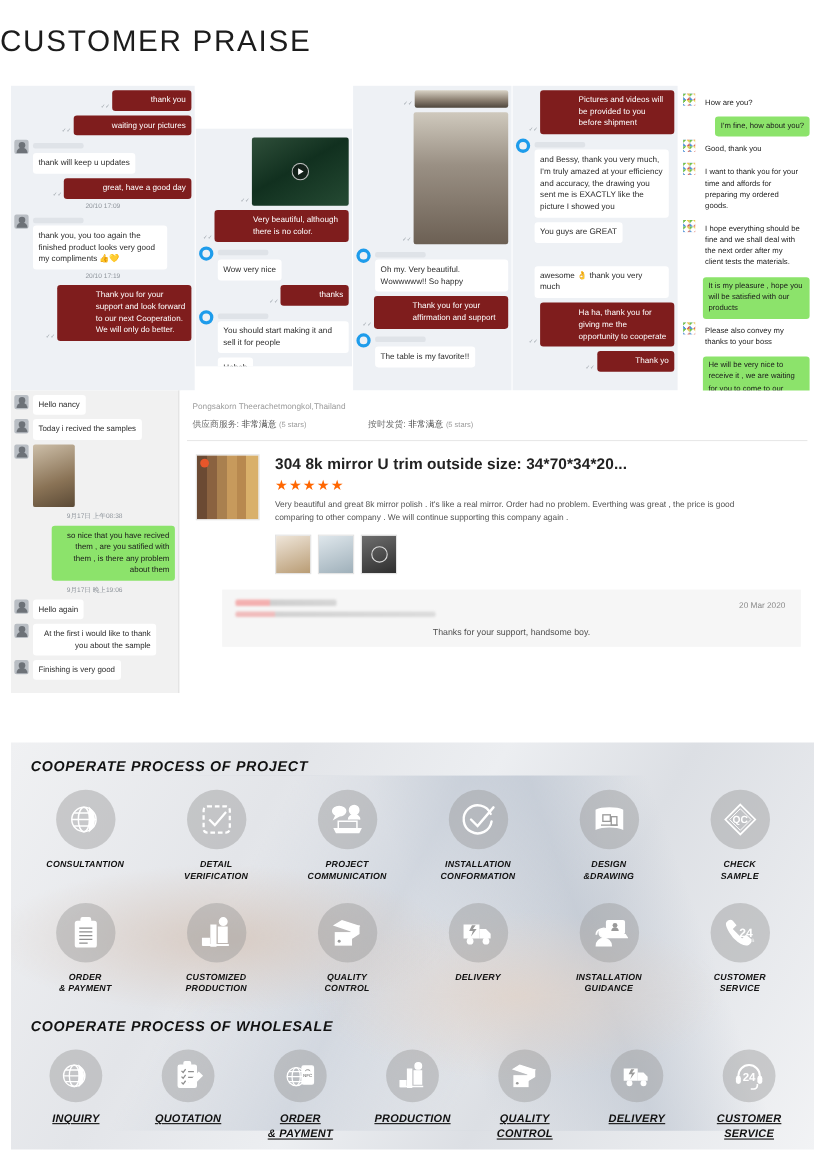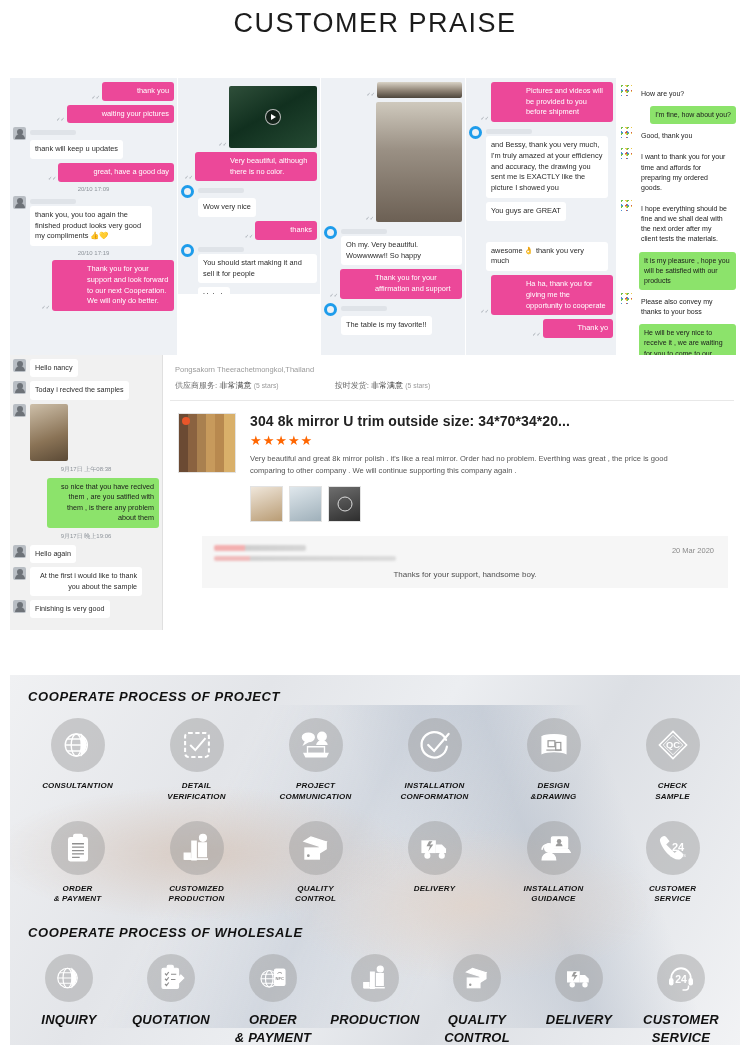--- a/index.html
+++ b/index.html
@@ -6,58 +6,58 @@
   body {
     width:750px; height:1045px;
     background:#ffffff;
     font-family:"Liberation Sans", sans-serif;
     overflow:hidden;
     position:relative;
   }
 
   
   .page-title {
-    text-align:center;
+    text-align:left;
     font-size:27px;
     letter-spacing:1.5px;
     color:#1c1c1c;
-    padding-top:8px;
+    padding-top:22px;
     font-weight:400;
   }
 
   
   .collage {
     position:absolute;
     left:10px; top:78px;
     width:730px; height:552px;
     background:#ffffff;
   }
 
   .chatcol {
     position:absolute;
     top:0;
     overflow:hidden;
   }
   .c1 { left:0;   width:167px; height:277px; background:#eef1f5; }
-  .c2 { left:168px; width:142px; height:216px; background:#eef1f5; }
+  .c2 { left:168px; width:142px; height:216px; background:#eef1f5;margin-top:39px; }
   .c3 { left:311px; width:144px; height:277px; background:#eef1f5; }
   .c4 { left:456px; width:150px; height:277px; background:#eef1f5; }
   .c5 { left:607px; width:123px; height:287px; background:#ffffff; }
 
   .bubble {
     font-size:7.4px;
     line-height:1.45;
     border-radius:3px;
     padding:4px 5px;
     display:inline-block;
     max-width:122px;
     word-wrap:break-word;
   }
   .b-in  { background:#ffffff; color:#2b2b2b; }
-  .b-out { background:#ec4899; color:#ffffff;padding-left:35px; }
+  .b-out { background:#7f1d1d; color:#ffffff;padding-left:35px; }
   .b-green { background:#8ce36b; color:#1b1b1b; }
   .b-wx-in { background:#ffffff; color:#1b1b1b; }
 
   .row { display:flex; margin:4px 3px; align-items:flex-start; }
   .row.right { justify-content:flex-end; }
   .av {
     width:13px; height:13px; background:#b9bec4; border-radius:2px;
     margin-right:4px; flex:0 0 13px; position:relative;
   }
   .av::after{
@@ -202,21 +202,21 @@
     display:flex;align-items:center;justify-content:center;
   }
   .ic svg { width:34px; height:34px; display:block; }
   .lbl {
     font-size:8px; font-weight:bold; font-style:italic;
     color:#111; line-height:1.35; letter-spacing:.2px;
   }
   .grid7 { grid-template-columns:repeat(7,1fr); }
   .grid7 .ic { width:48px;height:48px; }
   .grid7 .ic svg { width:30px;height:30px; }
-  .grid7 .lbl { font-size:13px; }
+  .grid7 .lbl { font-size:10px;text-decoration:underline; }
 </style>
 </head>
 <body>
 
 <div class="page-title">CUSTOMER PRAISE</div>
 
 <div class="collage">
 
   <div class="chatcol c1">
     <div class="row right">

